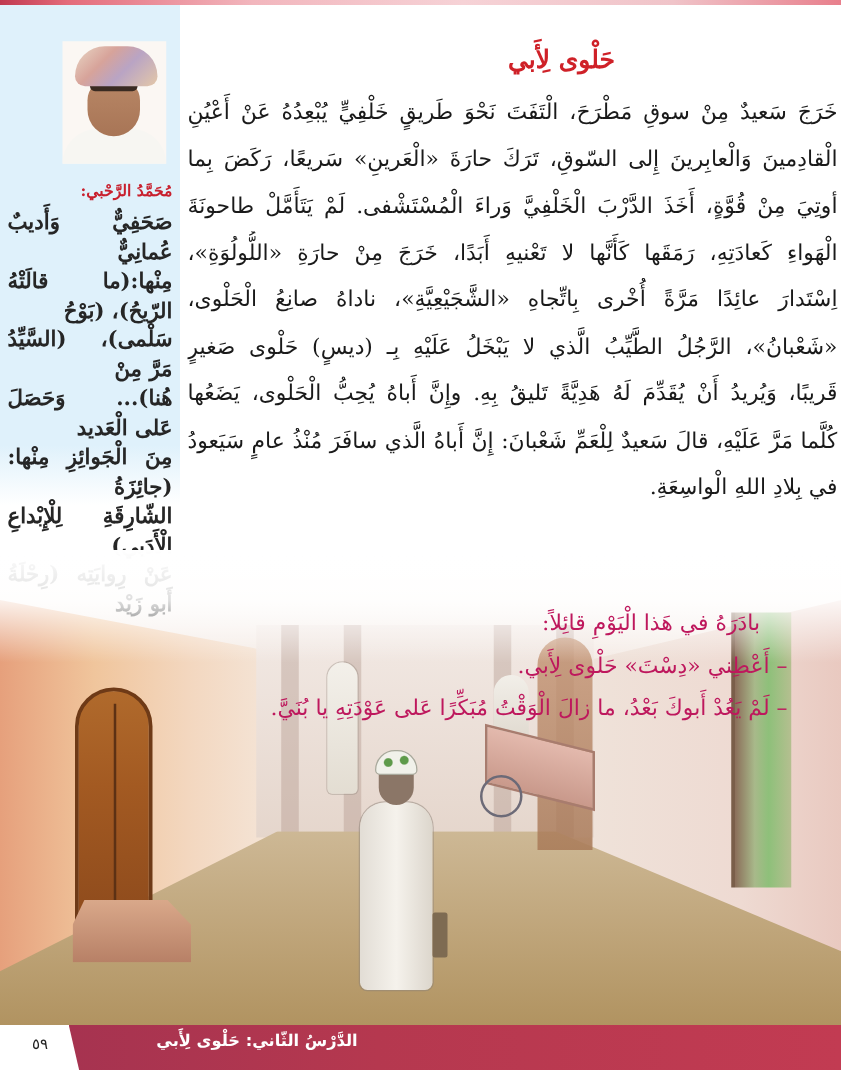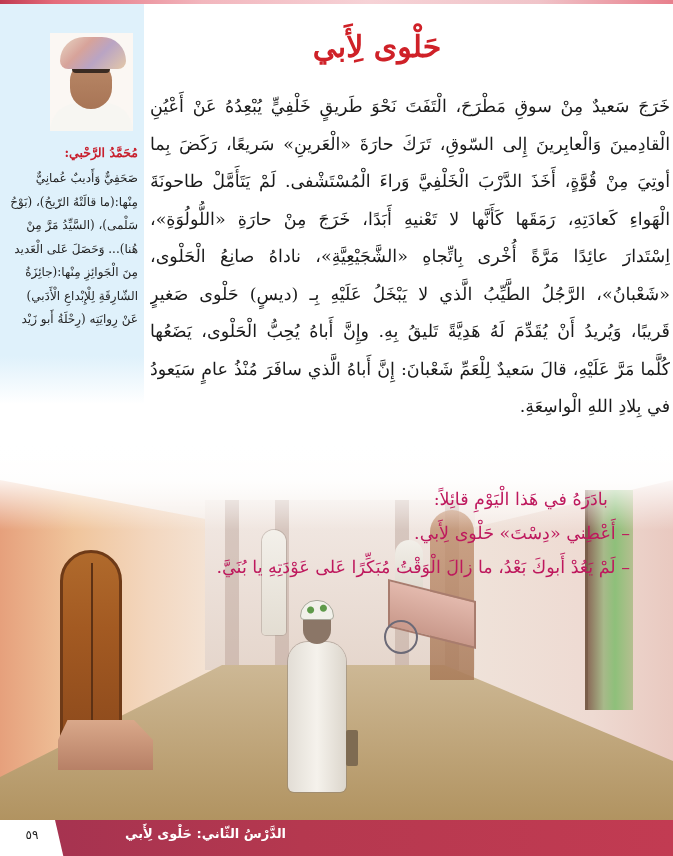--- a/index.html
+++ b/index.html
@@ -134,30 +134,30 @@
   .author-photo .dishdasha {
     position: absolute; left: 0; top: 70px; width: 83px; height: 28px;
     border-radius: 30px 30px 0 0; background: #f7f6f2;
   }
   .author-name {
     position: absolute; left: 6px; top: 141px; width: 132px; direction: rtl; text-align: right;
     color: #c8202e; font-size: 12.5px; font-weight: bold;
   }
   .author-bio {
     position: absolute; left: 6px; top: 163px; width: 132px; direction: rtl; text-align: justify;
-    text-align-last: right; font-size: 12px; line-height: 23.5px; font-weight: normal; color: #262626;
+    text-align-last: right; font-size: 17px; line-height: 23.5px; font-weight: bold; color: #262626;
   }
 
   
   .lesson-title {
-    position: absolute; left: 262px; top: 27px; width: 230px; text-align: center; direction: rtl;
-    color: #cf2128; font-size: 30px; font-weight: bold; line-height: 40px;
+    position: absolute; left: 262px; top: 27px; width: 230px; direction: rtl;
+    color: #cf2128; font-size: 20px; font-weight: bold; line-height: 40px;
   }
   .body-text {
-    position: absolute; left: 150px; top: 88px; width: 520px; direction: rtl;
+    position: absolute; left: 150px; top: 72px; width: 520px; direction: rtl;
   }
   .body-text .line {
     display: block; height: 37.5px; line-height: 37.5px; font-size: 17.5px;
     text-align: justify; text-align-last: justify; white-space: nowrap; overflow: hidden; color: #1a1a1a;
   }
   .body-text .line.last { text-align-last: right; }
 
   .dialogue {
     position: absolute; left: 180px; top: 482px; width: 470px; direction: rtl; z-index: 10;
   }

